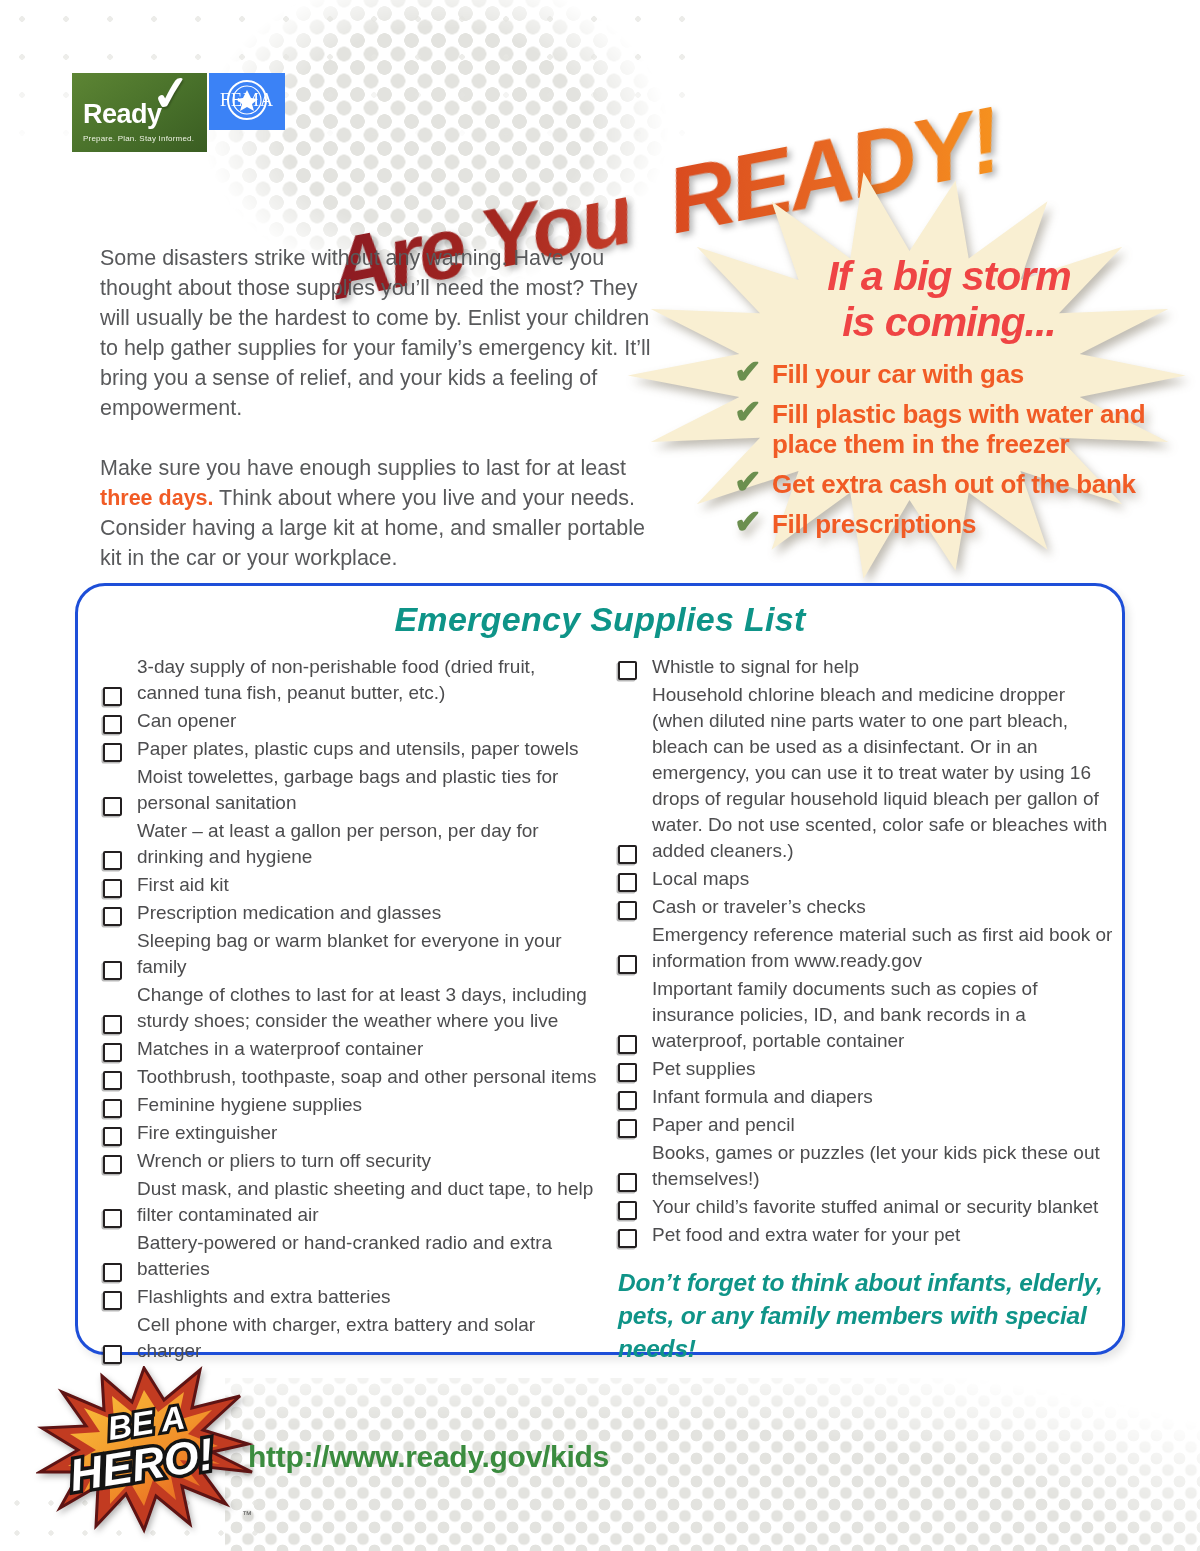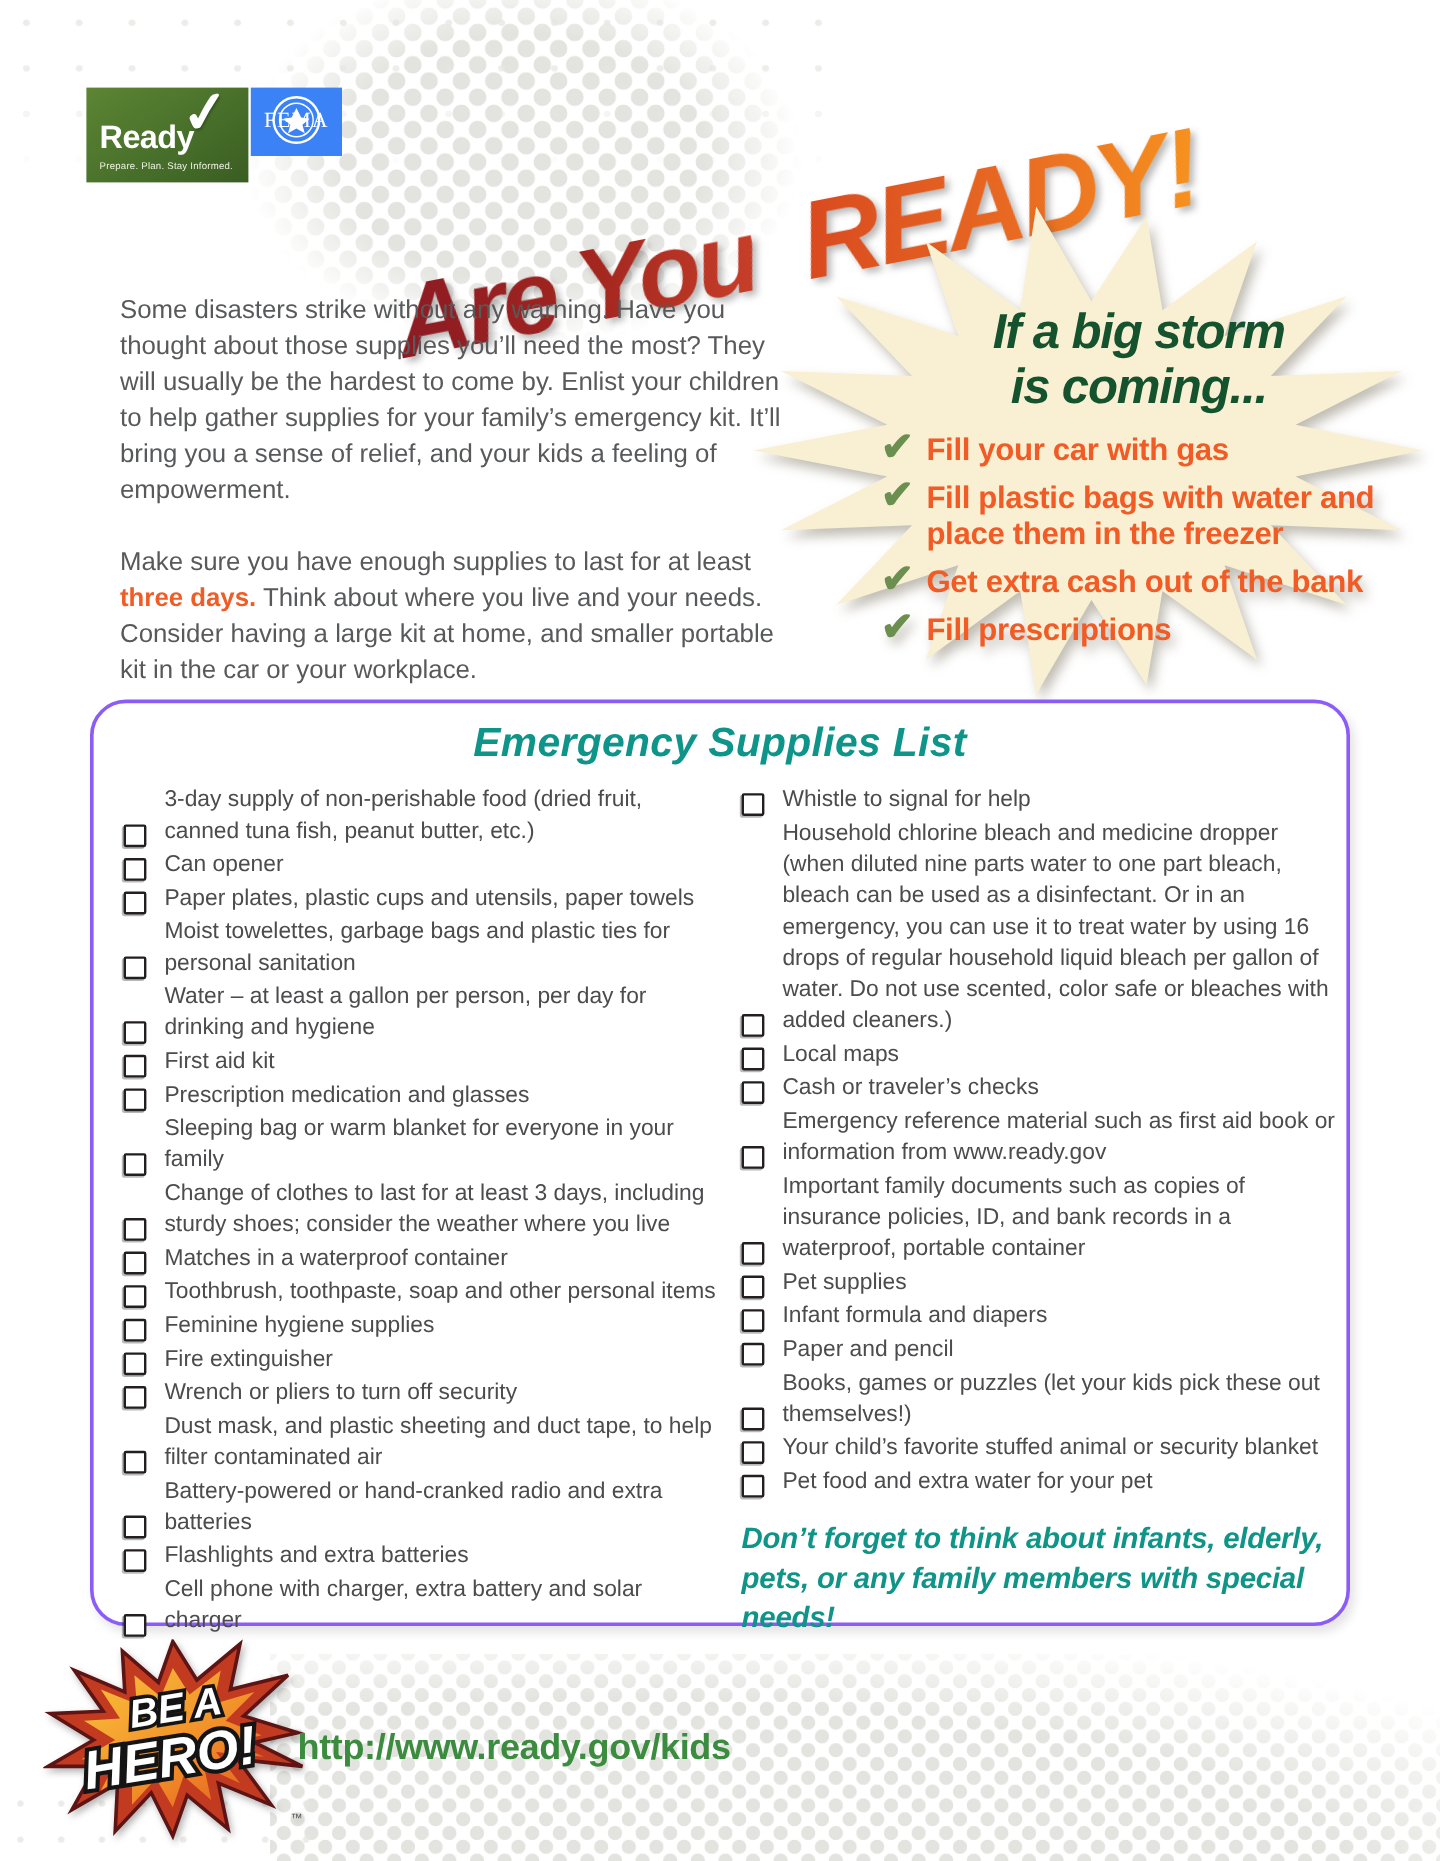--- a/index.html
+++ b/index.html
@@ -78,29 +78,29 @@
   .intro{position:absolute;left:100px;top:243px;width:568px;color:#58595b;font-size:21.5px;line-height:30px;}
   .intro p{margin:0 0 30px 0;}
   .hl{color:#f15b25;font-weight:bold;}
   
   .star-wrap{position:absolute;left:622px;top:168px;width:575px;height:415px;filter:drop-shadow(4px 6px 5px rgba(90,80,55,.38));}
   .star-shape{
     position:absolute;inset:0;background:#f9efd2;
     clip-path:polygon(98% 50%,79.6% 55.2%,95% 66%,76% 65%,87% 81%,69.3% 73%,74% 92%,60.3% 78.2%,58% 97%,50% 80%,42% 99%,39.7% 78.2%,26% 92%,30.7% 73%,13% 81%,24% 65%,5% 66%,20.4% 55.2%,1% 50%,20.4% 44.8%,5% 34%,24% 35%,13% 19%,30.7% 27%,26% 8%,39.7% 21.8%,42% 1%,50% 20%,58% 3%,60.3% 21.8%,74% 8%,69.3% 27%,87% 19%,76% 35%,95% 34%,79.6% 44.8%);
   }
   .star-content{position:absolute;left:112px;top:85px;width:430px;}
-  .star-title{margin:0 0 14px 0;text-align:center;color:#14532d;font-size:41px;line-height:46px;font-weight:700;font-style:italic;letter-spacing:-1px;}
+  .star-title{margin:0 0 14px 0;text-align:center;color:#ef4444;font-size:41px;line-height:46px;font-weight:700;font-style:italic;letter-spacing:-1px;}
   .star-items{list-style:none;margin:0;padding:0;}
   .star-items li{display:flex;align-items:flex-start;margin-bottom:10px;}
   .star-check{flex:none;width:38px;color:#6b8f4f;font-size:33px;line-height:30px;font-weight:bold;margin-top:-2px;}
   .star-text{color:#f15b25;font-size:26px;line-height:30px;font-weight:600;letter-spacing:-.3px;}
   
   .supplies-box{
     position:absolute;left:75px;top:583px;width:1050px;height:772px;box-sizing:border-box;
-    background:#fff;border:3px solid #8b5cf6;border-radius:30px;
+    background:#fff;border:3px solid #1d4ed8;border-radius:30px;
     box-shadow:4px 5px 8px rgba(0,0,0,.10);
   }
   .supplies-title{position:absolute;left:0;right:0;top:14px;margin:0;text-align:center;color:#0e9488;font-size:34px;font-weight:bold;font-style:italic;letter-spacing:.3px;}
   .col{position:absolute;top:68px;}
   .col-left{left:25px;width:495px;}
   .col-right{left:540px;width:503px;}
   .check-item{display:flex;align-items:flex-end;gap:15px;margin-bottom:2px;color:#4c4c4e;font-size:19px;line-height:26px;}
   .checkbox{
     flex:none;width:15px;height:15px;margin-top:4px;background:#fff;
     border:2.5px solid #231f20;border-radius:2px;

